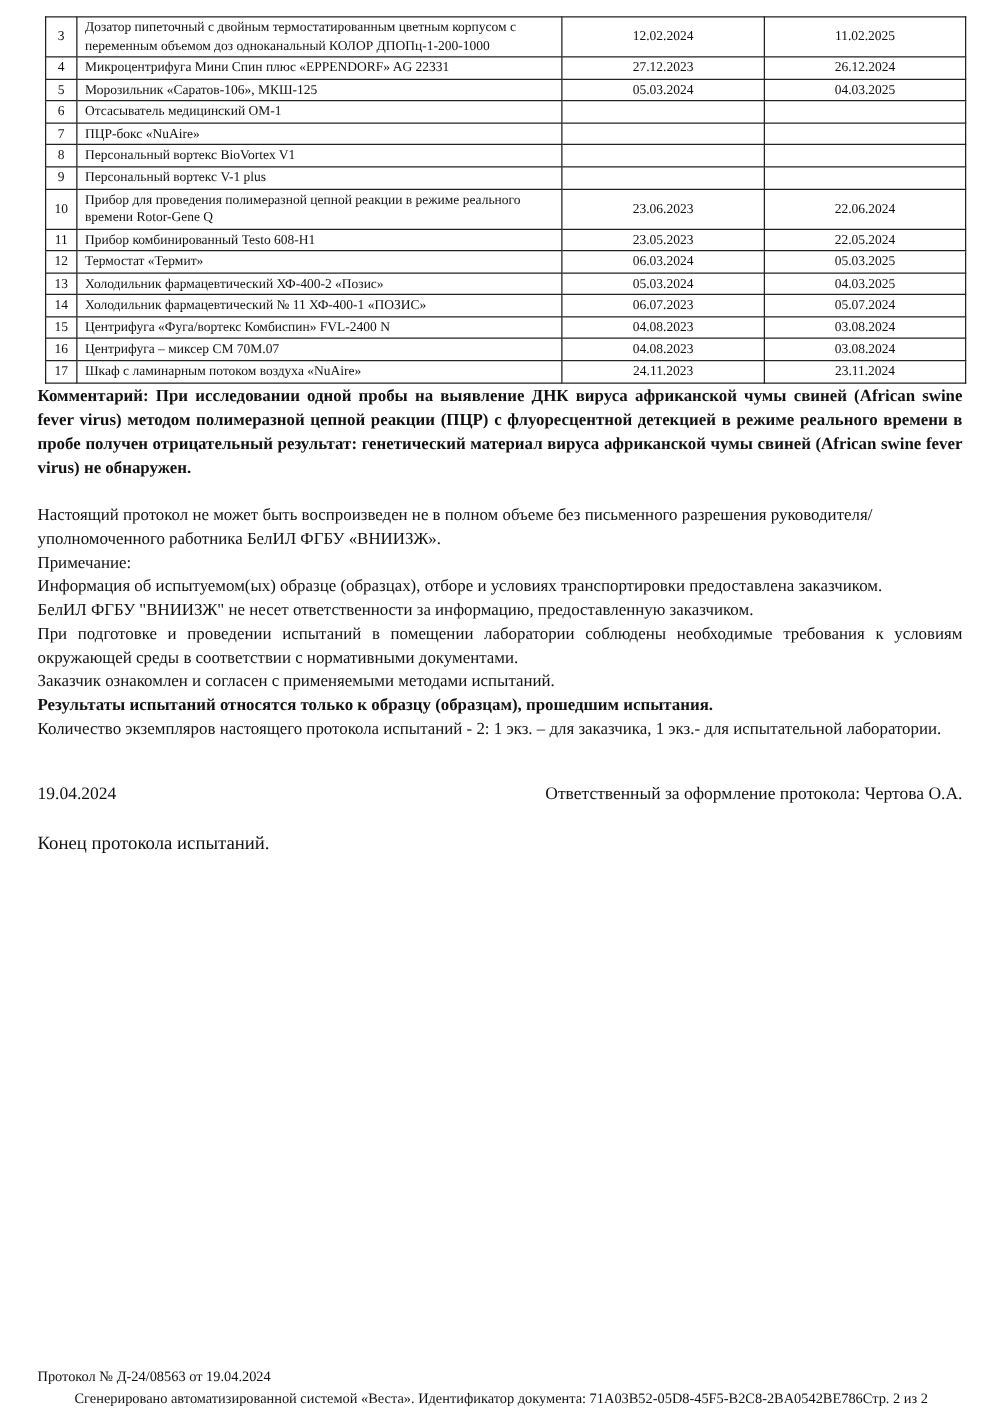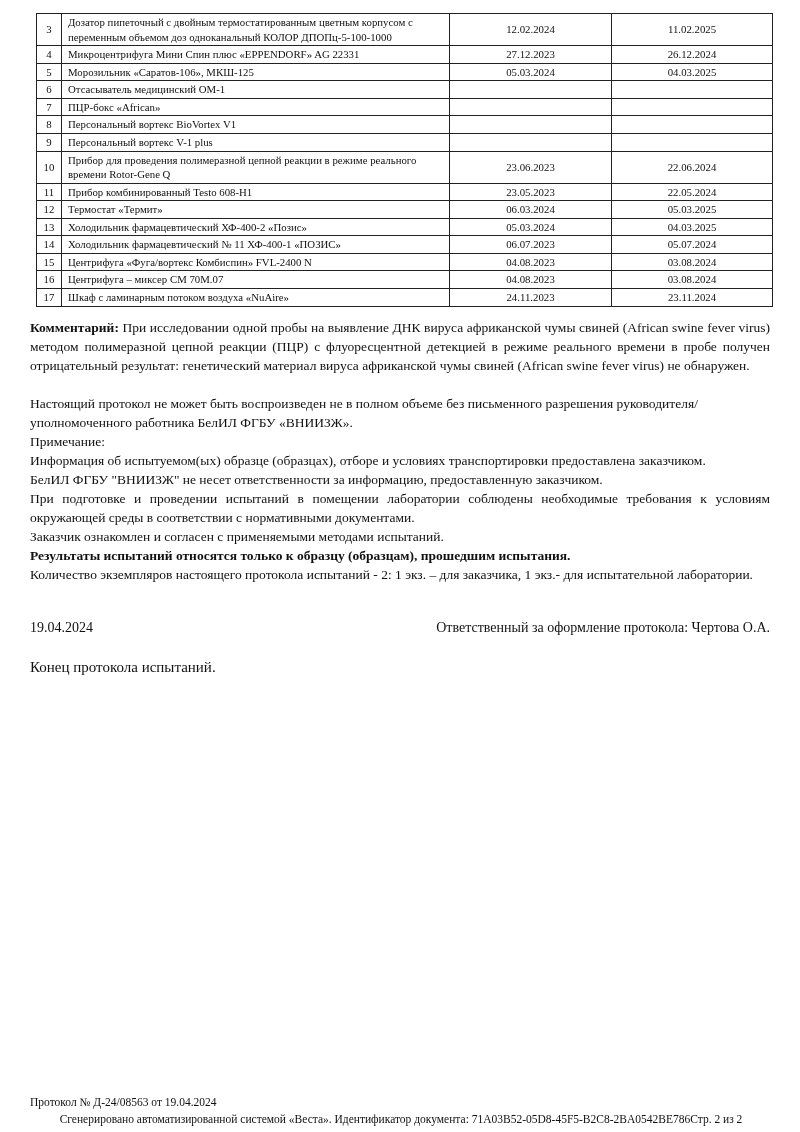--- a/index.html
+++ b/index.html
@@ -28,21 +28,21 @@
     vertical-align:middle;
     color:#111;
   }
   td.c-num{text-align:center;padding:1px 2px;}
   td.c-date{text-align:center;}
   
   .block{font-size:13.5px;line-height:19px;}
   p{margin:0;}
   .just{text-align:justify;}
   .bold{font-weight:bold;}
-  #comment-block{margin-top:11px;}
+  #comment-block{font-weight:bold;}
   #notes-block{margin-top:19px;}
   
   #signature-row{
     margin-top:36px;
     display:flex;
     justify-content:space-between;
     align-items:baseline;
     font-size:14px;
   }
   #end-line{
@@ -71,21 +71,21 @@
   <table class="equip">
     <colgroup>
       <col style="width:25px">
         <col style="width:388px">
         <col style="width:162px">
         <col style="width:161px">
     </colgroup>
     <tbody>
       <tr>
         <td class="c-num">3</td>
-        <td class="c-name">Дозатор пипеточный с двойным термостатированным цветным корпусом с переменным объемом доз одноканальный КОЛОР ДПОПц-5-100-1000</td>
+        <td class="c-name">Дозатор пипеточный с двойным термостатированным цветным корпусом с переменным объемом доз одноканальный КОЛОР ДПОПц-1-200-1000</td>
         <td class="c-date">12.02.2024</td>
         <td class="c-date">11.02.2025</td>
       </tr>
       <tr>
         <td class="c-num">4</td>
         <td class="c-name">Микроцентрифуга Мини Спин плюс «EPPENDORF» AG 22331</td>
         <td class="c-date">27.12.2023</td>
         <td class="c-date">26.12.2024</td>
       </tr>
       <tr>
@@ -95,21 +95,21 @@
         <td class="c-date">04.03.2025</td>
       </tr>
       <tr>
         <td class="c-num">6</td>
         <td class="c-name">Отсасыватель медицинский ОМ-1</td>
         <td class="c-date"></td>
         <td class="c-date"></td>
       </tr>
       <tr>
         <td class="c-num">7</td>
-        <td class="c-name">ПЦР-бокс «African»</td>
+        <td class="c-name">ПЦР-бокс «NuAire»</td>
         <td class="c-date"></td>
         <td class="c-date"></td>
       </tr>
       <tr>
         <td class="c-num">8</td>
         <td class="c-name">Персональный вортекс BioVortex V1</td>
         <td class="c-date"></td>
         <td class="c-date"></td>
       </tr>
       <tr>

